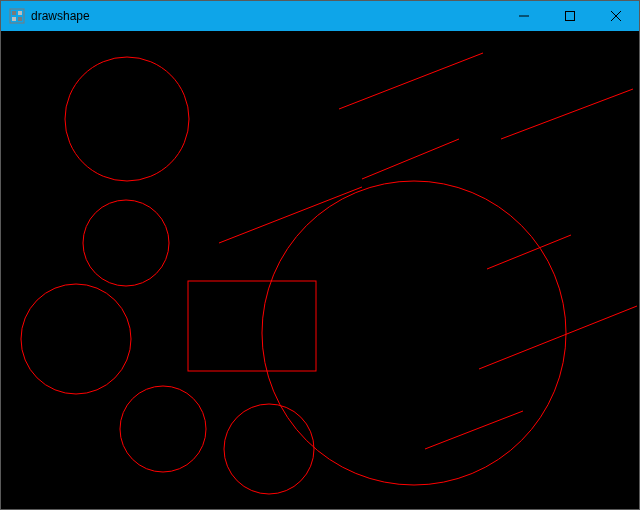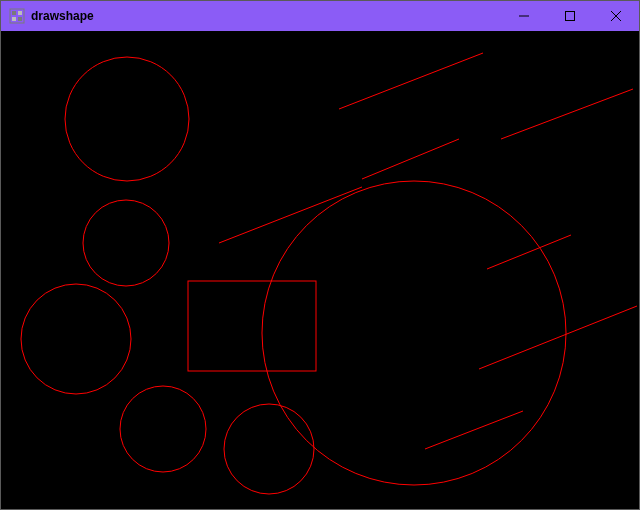--- a/index.html
+++ b/index.html
@@ -18,24 +18,23 @@
     display: flex;
     flex-direction: column;
     border: 1px solid #5a5a5a;
     box-sizing: border-box;
     background: #ffffff;
   }
   .titlebar {
     height: 30px;
     display: flex;
     align-items: center;
-    background: #8b5cf6;
+    background: #0ea5e9;
     box-sizing: border-box;
     position: relative;
-    font-weight: bold;
   }
   .titlebar .app-icon {
     width: 16px;
     height: 16px;
     margin-left: 8px;
     margin-right: 6px;
     display: inline-flex;
     align-items: center;
     justify-content: center;
   }

